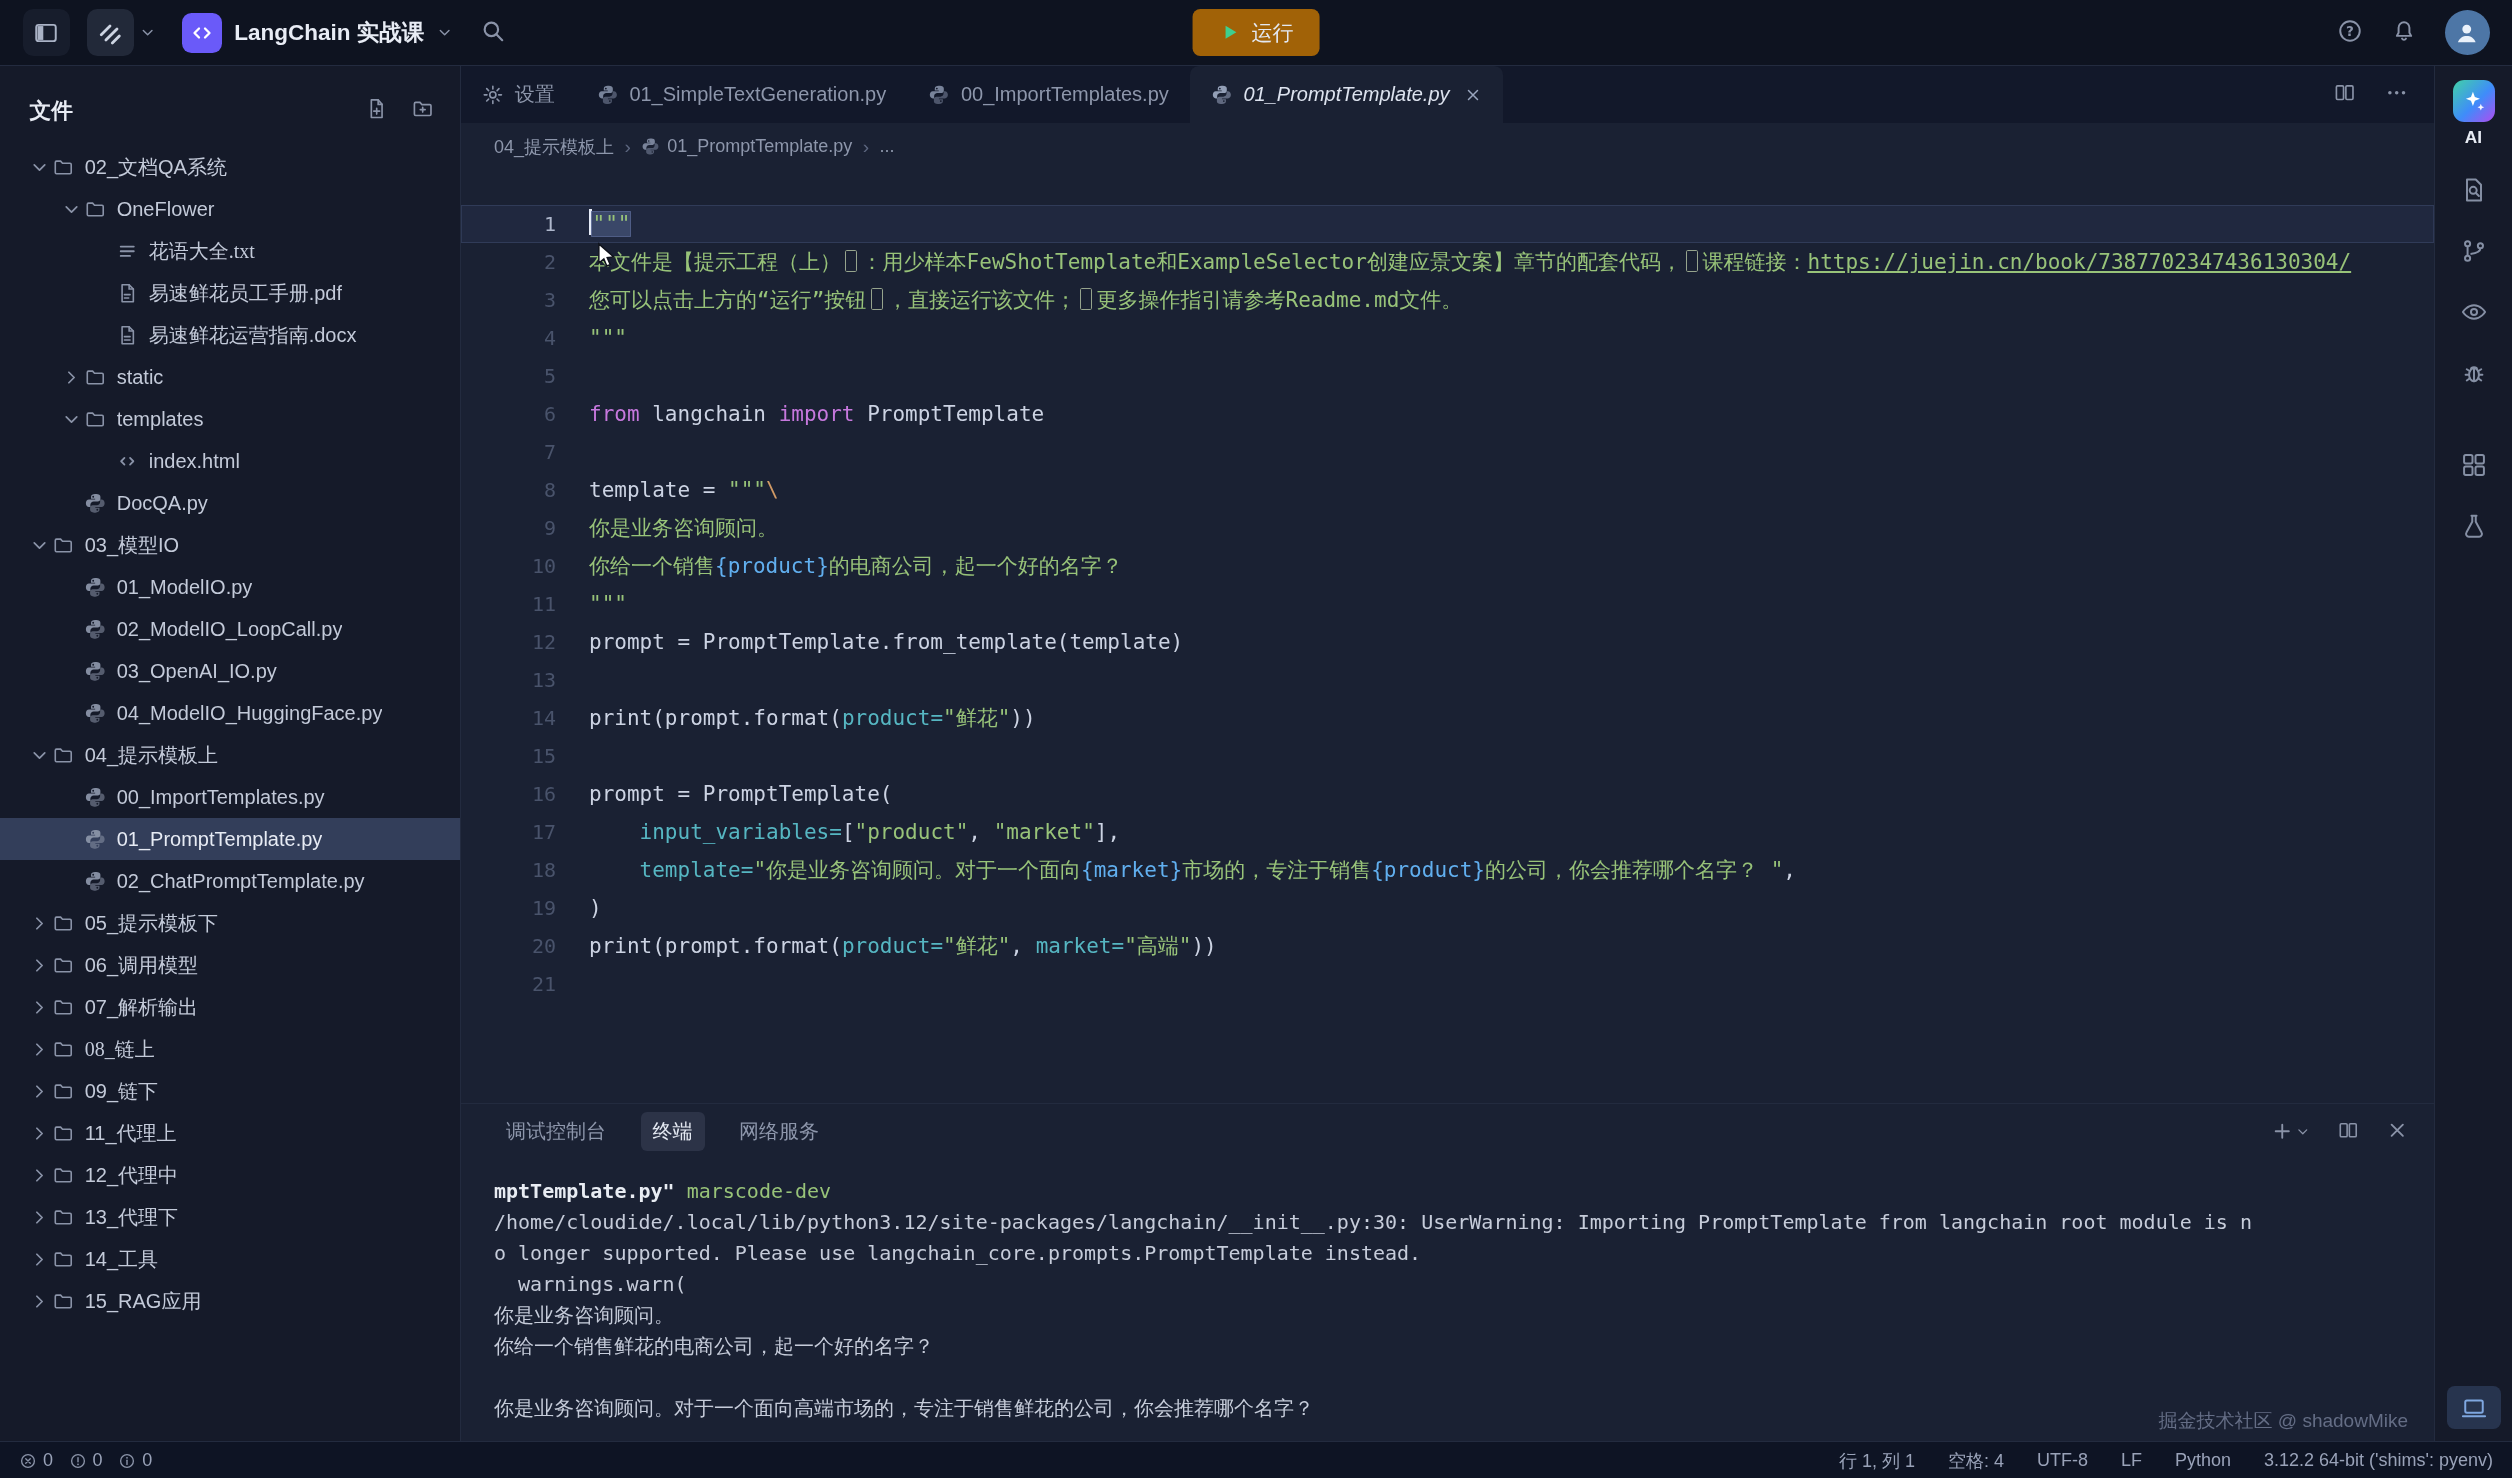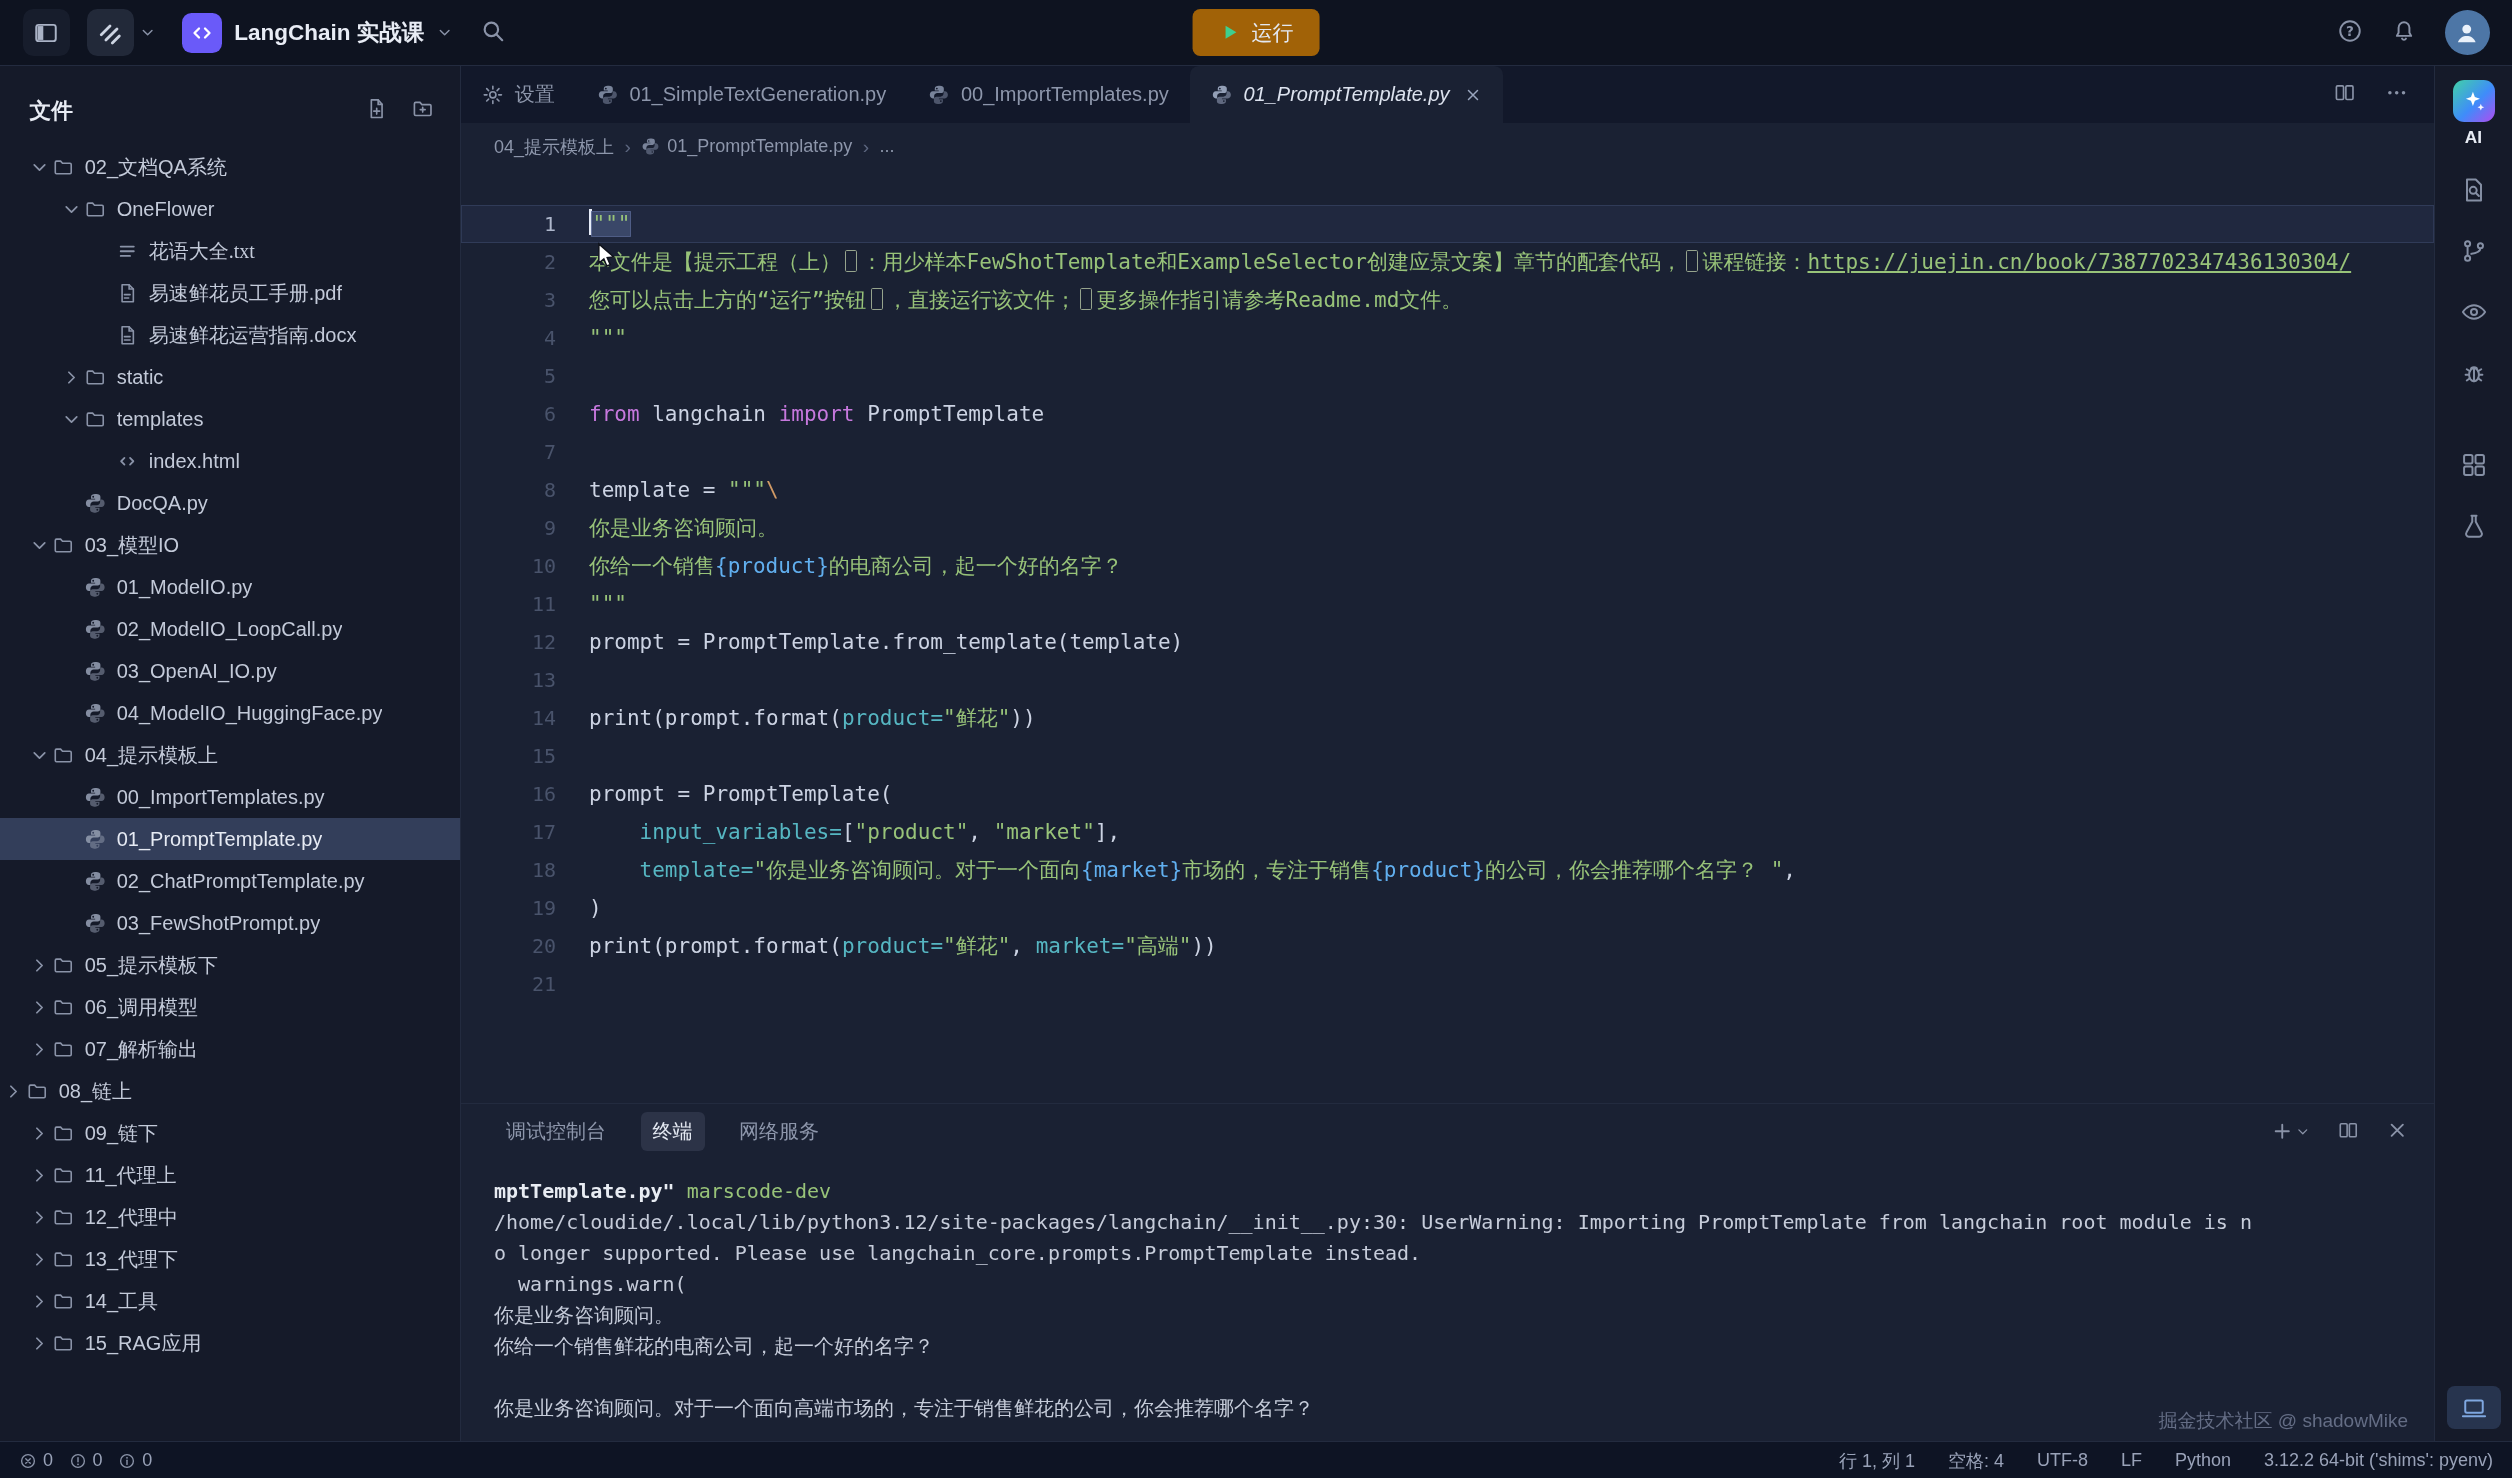--- a/index.html
+++ b/index.html
@@ -482,32 +482,20 @@
             <span class="tree-icon file-py">
               <span class="svg">
                 <svg viewBox="0 0 24 24">
                   <path fill="currentColor" opacity=".95" d="M11.8 2C9.3 2 7.5 3.1 7.5 5v2.2h4.4V8H5.3C3.4 8 2 9.7 2 12s1.4 4 3.3 4h1.5v-2.6c0-1.9 1.6-3.4 3.5-3.4h4.4c1.6 0 2.8-1.3 2.8-2.9V5c0-1.9-1.8-3-4.3-3zm-2 2.1a1 1 0 110 2 1 1 0 010-2z"></path>
                   <path fill="currentColor" opacity=".55" d="M12.2 22c2.5 0 4.3-1.1 4.3-3v-2.2h-4.4V16h6.6c1.9 0 3.3-1.7 3.3-4s-1.4-4-3.3-4h-1.5v2.6c0 1.9-1.6 3.4-3.5 3.4h-4.4c-1.6 0-2.8 1.3-2.8 2.9V19c0 1.9 1.8 3 4.3 3zm2-2.1a1 1 0 110-2 1 1 0 010 2z"></path>
                 </svg>
               </span>
             </span>
             <span class="tree-label">02_ChatPromptTemplate.py</span>
           </div>
-          <div class="tree-row" style="padding-left: 58px;">
-            <span class="tw"></span>
-            <span class="tree-icon file-py">
-              <span class="svg">
-                <svg viewBox="0 0 24 24">
-                  <path fill="currentColor" opacity=".95" d="M11.8 2C9.3 2 7.5 3.1 7.5 5v2.2h4.4V8H5.3C3.4 8 2 9.7 2 12s1.4 4 3.3 4h1.5v-2.6c0-1.9 1.6-3.4 3.5-3.4h4.4c1.6 0 2.8-1.3 2.8-2.9V5c0-1.9-1.8-3-4.3-3zm-2 2.1a1 1 0 110 2 1 1 0 010-2z"></path>
-                  <path fill="currentColor" opacity=".55" d="M12.2 22c2.5 0 4.3-1.1 4.3-3v-2.2h-4.4V16h6.6c1.9 0 3.3-1.7 3.3-4s-1.4-4-3.3-4h-1.5v2.6c0 1.9-1.6 3.4-3.5 3.4h-4.4c-1.6 0-2.8 1.3-2.8 2.9V19c0 1.9 1.8 3 4.3 3zm2-2.1a1 1 0 110-2 1 1 0 010 2z"></path>
-                </svg>
-              </span>
-            </span>
-            <span class="tree-label">03_FewShotPrompt.py</span>
-          </div>
           <div class="tree-row" style="padding-left: 26px;">
             <span class="tw">
               <span class="svg">
                 <svg viewBox="0 0 24 24">
                   <path d="M9 6l6 6-6 6" stroke="currentColor" stroke-width="2" fill="none" stroke-linecap="round" stroke-linejoin="round"></path>
                 </svg>
               </span>
             </span>
             <span class="tree-icon">
               <span class="svg">
@@ -545,21 +533,21 @@
             </span>
             <span class="tree-icon">
               <span class="svg">
                 <svg viewBox="0 0 24 24">
                   <path d="M3.5 6.8c0-.7.6-1.3 1.3-1.3h4.4l2 2.3h8c.7 0 1.3.6 1.3 1.3v8.6c0 .7-.6 1.3-1.3 1.3H4.8c-.7 0-1.3-.6-1.3-1.3z" fill="none" stroke="currentColor" stroke-width="1.7"></path>
                 </svg>
               </span>
             </span>
             <span class="tree-label">07_解析输出</span>
           </div>
-          <div class="tree-row" style="">
+          <div class="tree-row" style="padding-left: 26px; font-family: Liberation Serif, serif;">
             <span class="tw">
               <span class="svg">
                 <svg viewBox="0 0 24 24">
                   <path d="M9 6l6 6-6 6" stroke="currentColor" stroke-width="2" fill="none" stroke-linecap="round" stroke-linejoin="round"></path>
                 </svg>
               </span>
             </span>
             <span class="tree-icon">
               <span class="svg">
                 <svg viewBox="0 0 24 24">

